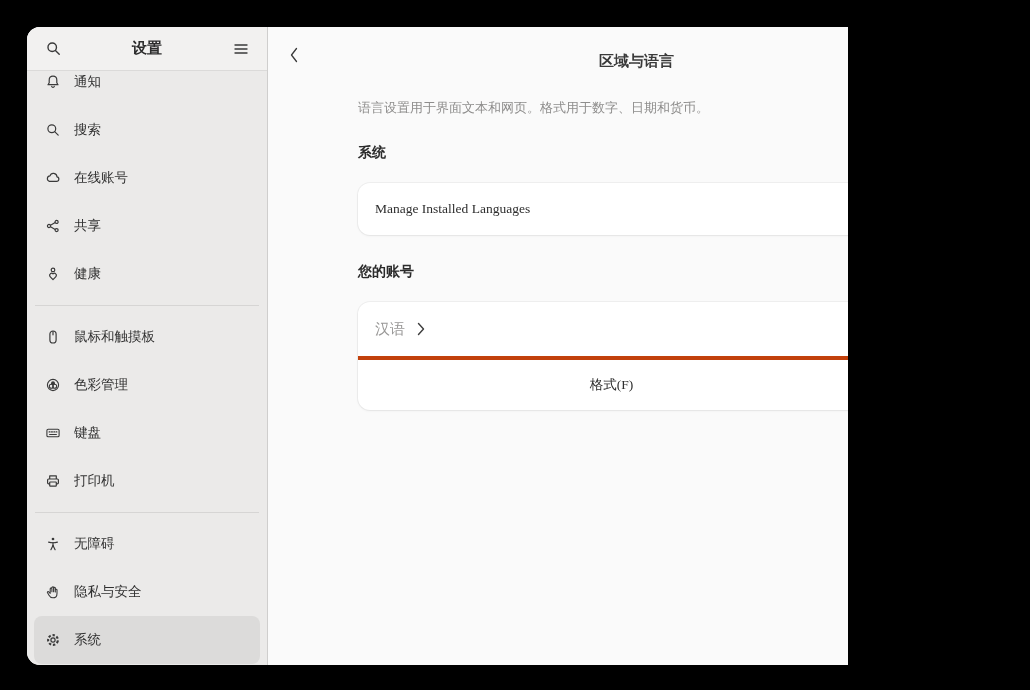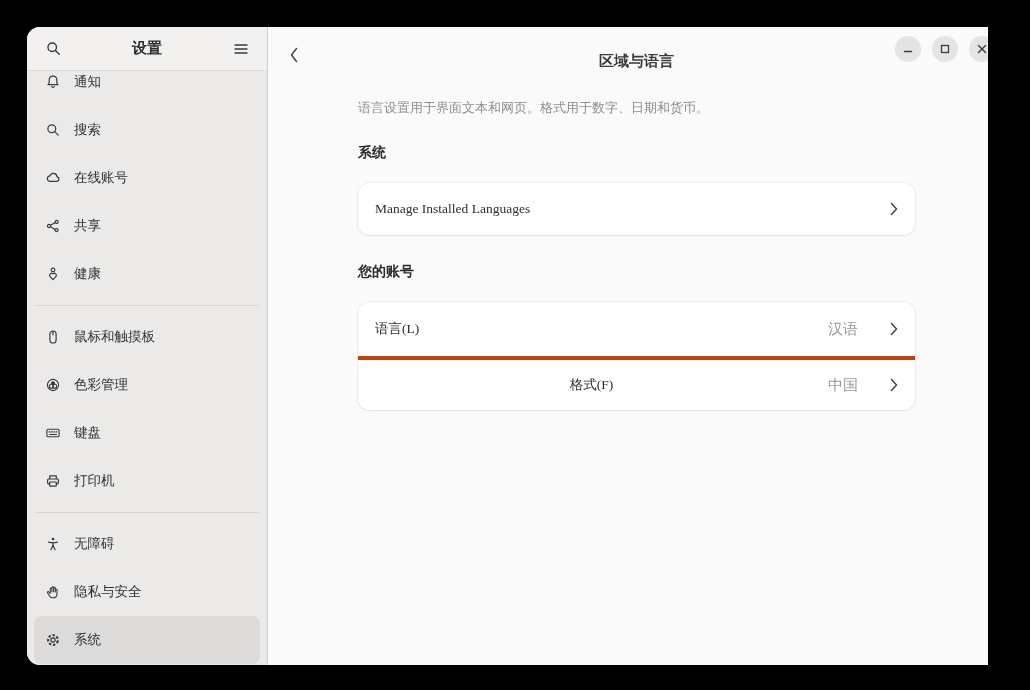--- a/index.html
+++ b/index.html
@@ -1,17 +1,17 @@
 <!DOCTYPE html>
 <html><head>
 <meta charset="utf-8">
 <style>
   * { margin:0; padding:0; box-sizing:border-box; }
   html,body { width:1030px; height:690px; background:#000; font-family:"Liberation Sans","DejaVu Sans",sans-serif; }
-  .stage { position:relative; width:988px; height:690px; background:#000; overflow:hidden; }
+  .stage { position:relative; width:848px; height:690px; background:#000; overflow:hidden; }
   .window { position:absolute; left:27px; top:27px; width:978px; height:638px;
             border-radius:13px; overflow:hidden; display:flex; background:#fafafa; }
 
   
   .sidebar { width:241px; background:#ebeae9; border-right:1px solid #cfcecd; position:relative; flex:none; }
   .sidebar-header { height:44px; background:#f2f1f0; border-bottom:1px solid #dbdad9;
                     display:flex; align-items:center; justify-content:space-between; padding:0 10px; }
   .icon-btn { width:32px; height:32px; border-radius:7px; display:flex; align-items:center; justify-content:center;
               color:#3a3a3a; background:transparent; border:none; cursor:pointer; }
   .sb-title { font-size:15px; font-weight:bold; color:#2d2d2d; }
@@ -29,21 +29,21 @@
   .main-title { position:absolute; left:0; right:0; text-align:center; font-size:15px; font-weight:bold; color:#3a3a3a; pointer-events:none; }
   .win-controls { position:absolute; right:10px; top:9px; display:flex; gap:11px; }
   .wc-btn { width:26px; height:26px; border-radius:50%; background:#e6e4e3; border:none; cursor:pointer;
             display:flex; align-items:center; justify-content:center; color:#3c3c3c; }
 
   .content { width:557px; margin:0 auto;font-family:Liberation Serif, serif; }
   .desc { margin-top:28px; font-size:13px; line-height:17px; color:#8e8d8c; }
   .section-header { font-size:14px; font-weight:bold; color:#2b2b2b; margin-top:28px; }
   .card { margin-top:21px; background:#ffffff; border-radius:12px;
           box-shadow:0 0 0 1px rgba(0,0,0,0.045), 0 1px 3px rgba(0,0,0,0.05); overflow:hidden; }
-  .row { height:52px; display:flex; align-items:center; padding:0 17px; cursor:pointer;gap:20px; }
+  .row { height:52px; display:flex; align-items:center; padding:0 17px; cursor:pointer; }
   .card2 .row { height:54px; }
   .row + .row { border-top:4px solid #c2410c;text-align:center; }
   .row-label { flex:1; font-size:13.5px; color:#2e2e2e; }
   .row-value { font-size:15px; color:#989796; margin-right:12px; }
   .chev { color:#3d3d3d; display:flex; align-items:center; }
 </style>
 </head>
 <body>
 
 <div class="stage">
@@ -212,21 +212,20 @@
               <svg width="8" height="14" viewBox="0 0 8 14" fill="none" stroke="#3d3d3d" stroke-width="1.4" stroke-linecap="round" stroke-linejoin="round">
                   <polyline points="1.5,1.5 6.5,7 1.5,12.5"></polyline>
                 </svg>
             </span>
           </div>
         </div>
 
         <div class="section-header">您的账号</div>
         <div class="card card2">
           <div class="row">
-            <span class="row-label">语言(L)</span>
             <span class="row-value">汉语</span>
             <span class="chev">
               <svg width="8" height="14" viewBox="0 0 8 14" fill="none" stroke="#3d3d3d" stroke-width="1.4" stroke-linecap="round" stroke-linejoin="round">
                   <polyline points="1.5,1.5 6.5,7 1.5,12.5"></polyline>
                 </svg>
             </span>
           </div>
           <div class="row">
             <span class="row-label">格式(F)</span>
             <span class="row-value">中国</span>

